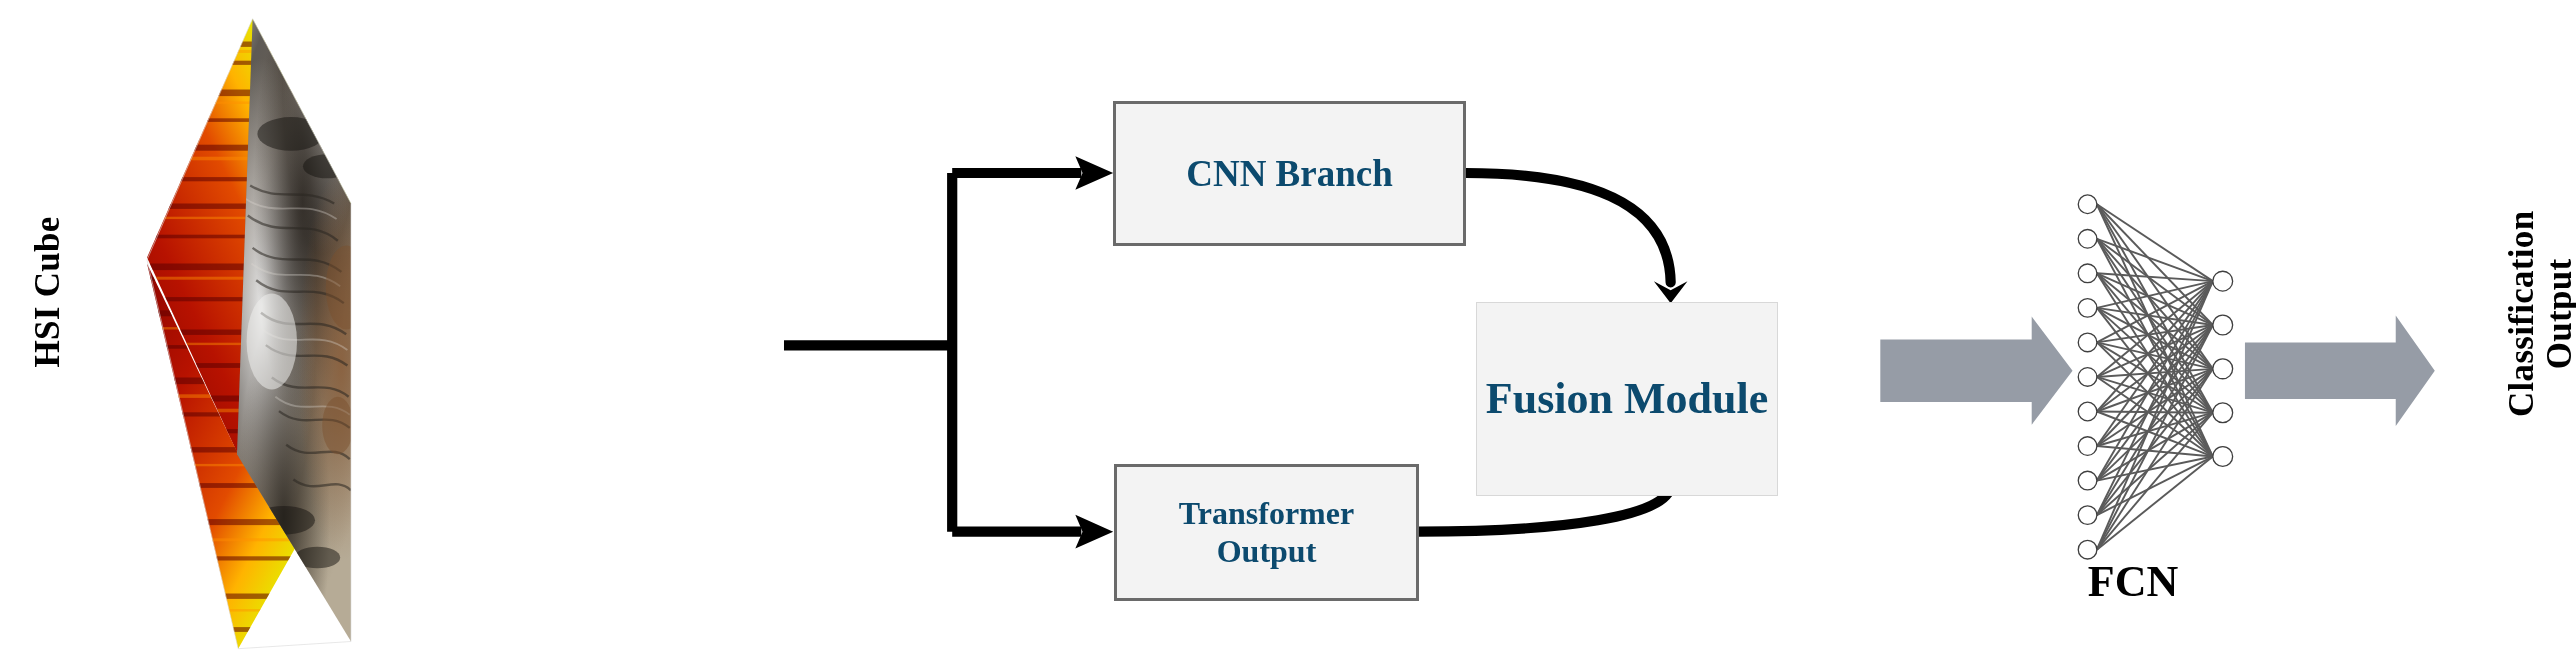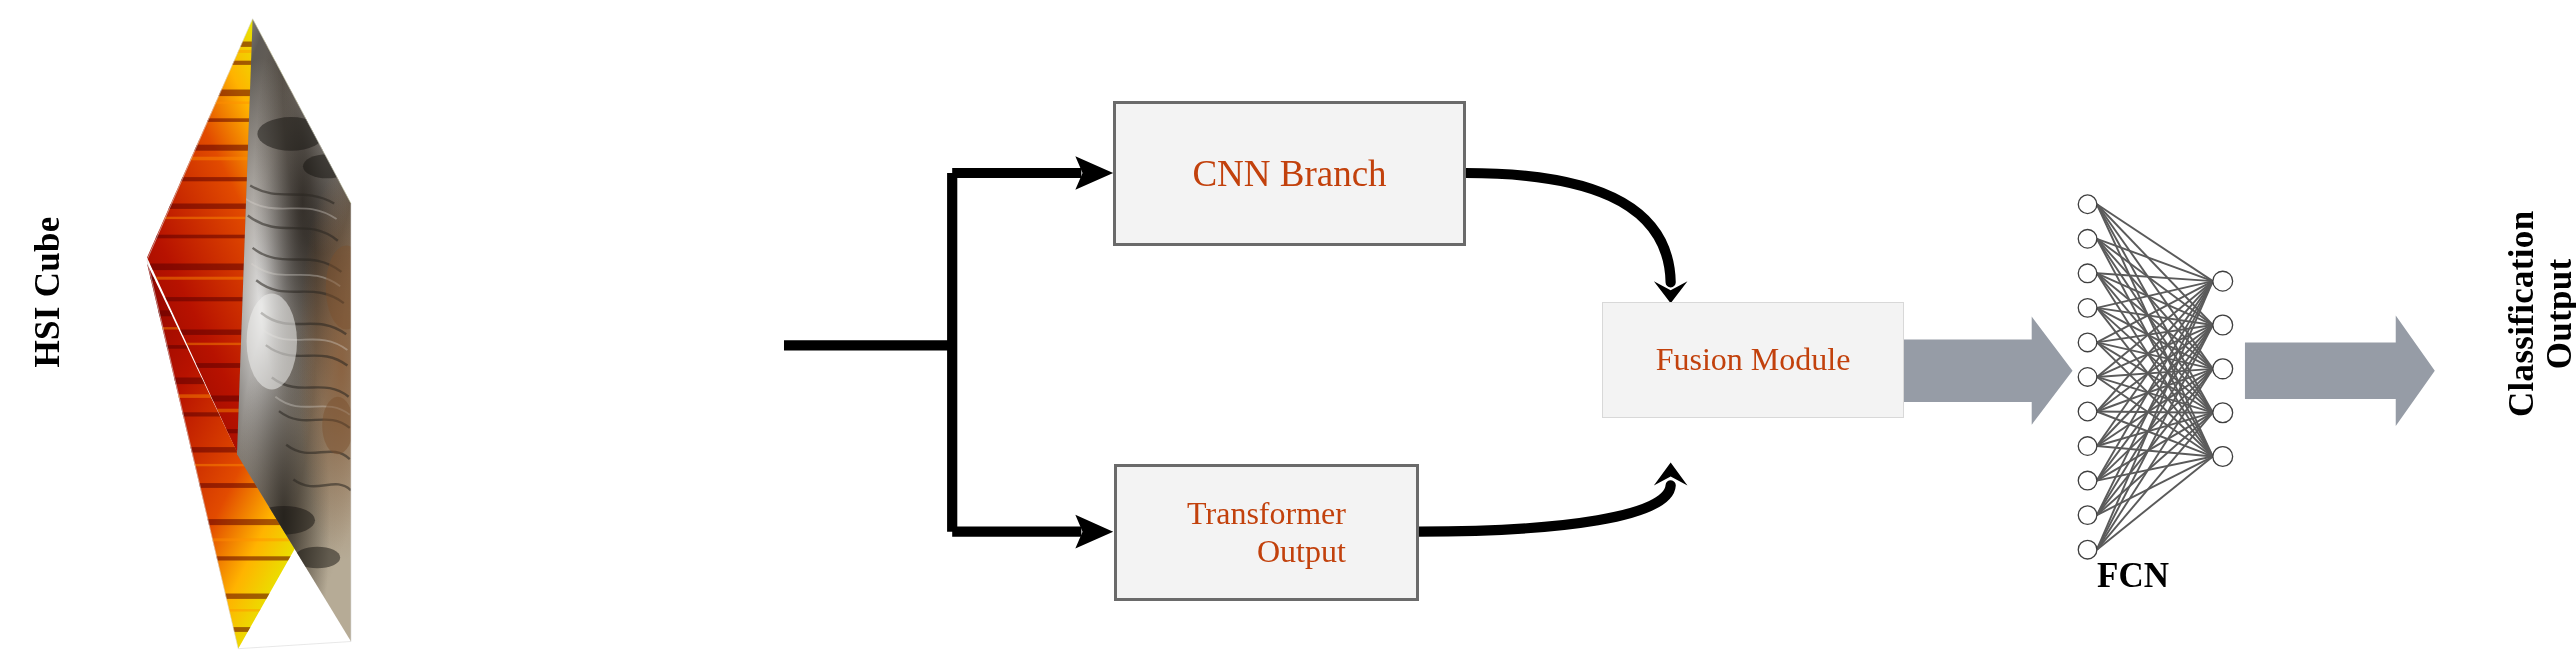--- a/index.html
+++ b/index.html
@@ -58,56 +58,56 @@
 
   
   .node-box {
     position: absolute;
     background: #f3f3f3;
     border: 3px solid #6a6a6a;
     box-sizing: border-box;
     display: flex;
     align-items: center;
     justify-content: center;
-    color: #c2410c;
-    font-weight: normal;
-    text-align: right;
+    color: #0c4a6e;
+    font-weight: bold;
+    text-align: center;
     line-height: 1.18;
   }
   #cnn-branch-box {
     left: 1113px;
     top: 101px;
     width: 353px;
     height: 145px;
     font-size: 37px;
   }
   #transformer-branch-box {
     left: 1114px;
     top: 464px;
     width: 305px;
     height: 137px;
     font-size: 32px;
   }
   #fusion-module-box {
-    left: 1602px;
+    left: 1476px;
     top: 302px;
     width: 302px;
-    height: 116px;
+    height: 194px;
     border: 0.6px solid #d8d8d8;
-    font-size: 32px;
+    font-size: 44px;
   }
 
   
   #fcn-label {
     position: absolute;
     left: 2067px;
     top: 556px;
     width: 132px;
     text-align: center;
-    font-size: 35px;
+    font-size: 44px;
     font-weight: bold;
     color: #000000;
   }
 
   
   .overlay {
     position: absolute;
     left: 0;
     top: 0;
     width: 2576px;

